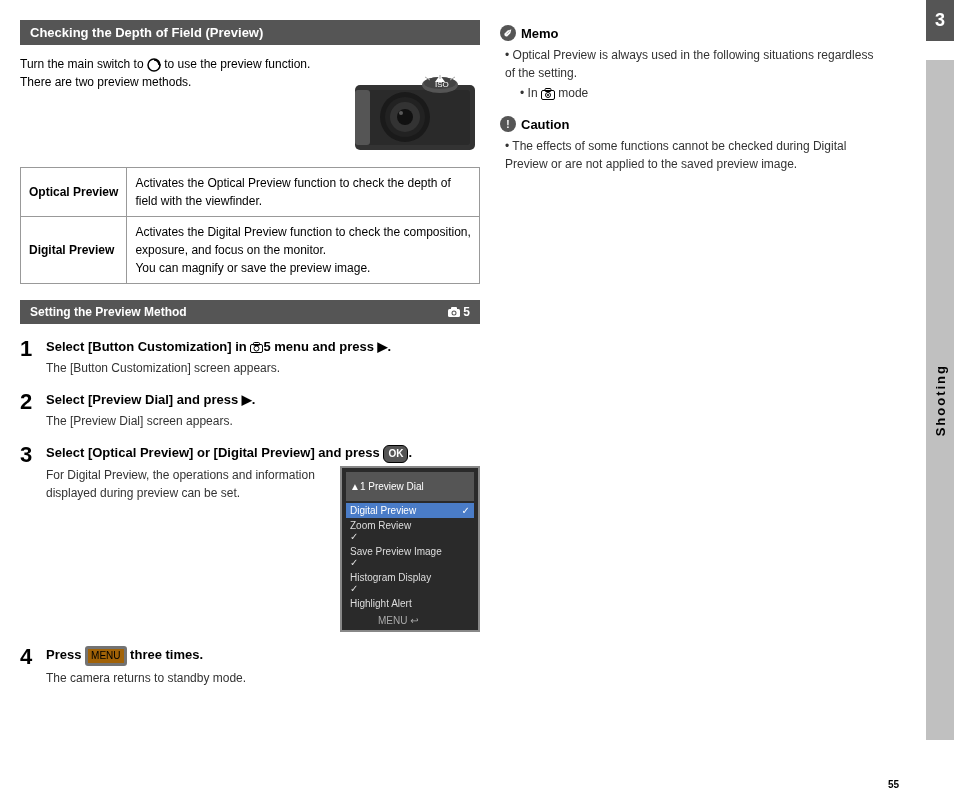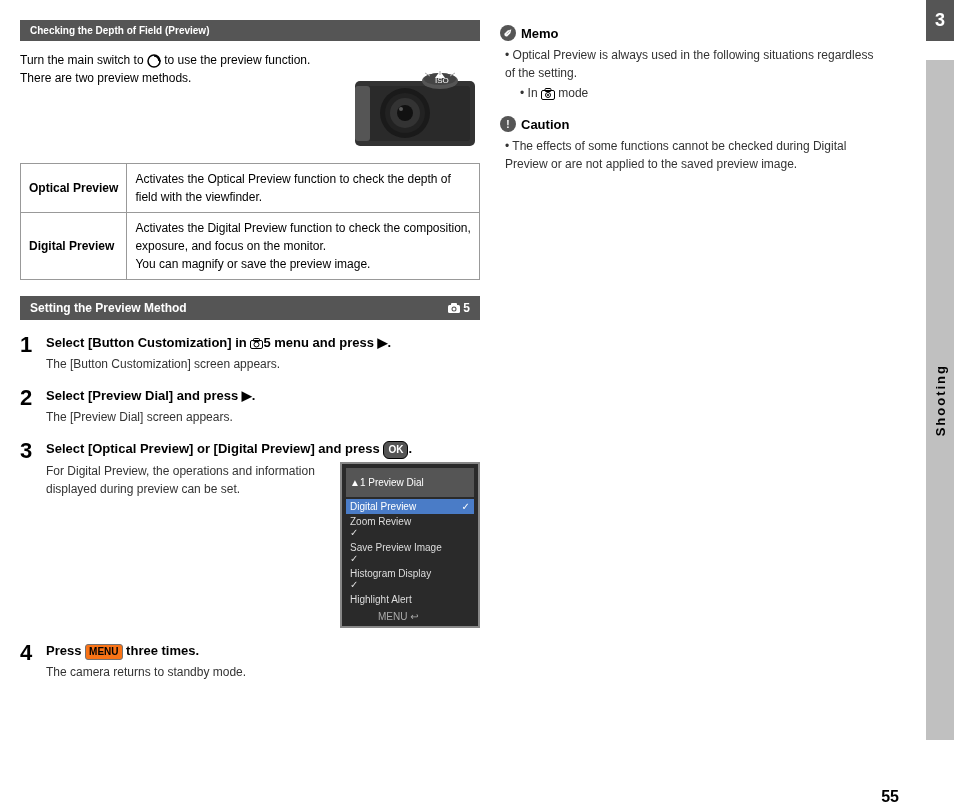--- a/index.html
+++ b/index.html
@@ -30,21 +30,21 @@
     .right-column {
       flex: 1;
       max-width: 380px;
       padding-top: 5px;
     }
 
     
     .section-header {
       background: #555;
       color: #fff;
-      font-size: 10px;
+      font-size: 13px;
       font-weight: bold;
       padding: 5px 10px;
       margin-bottom: 10px;
     }
 
     
     .intro-area {
       display: flex;
       gap: 10px;
       margin-bottom: 12px;
@@ -220,26 +220,26 @@
     .note-content ul ul {
       padding-left: 15px;
     }
     .note-content ul ul li::before {
       content: "• ";
     }
 
     
     .inline-icon {
       display: inline-block;
-      border: 1px solid #737373;
+      border: 3px solid #737373;
       border-radius: 3px;
       padding: 0 3px;
       font-size: 10px;
-      font-weight: bold;
-      background: #f97316;
+      font-weight: normal;
+      background: #a16207;
       color: #000;
       vertical-align: middle;
     }
     .inline-icon-ok {
       display: inline-block;
       border: 1px solid #000;
       border-radius: 6px;
       padding: 1px 4px;
       font-size: 10px;
       font-weight: bold;
@@ -462,13 +462,13 @@
       <span>3</span>
     </div>
 
     <div style="position:absolute;top:60px;right:0;width:28px;background:#c0c0c0;height:680px;display:flex;align-items:center;justify-content:center;">
       <span style="writing-mode:vertical-rl;transform:rotate(180deg);font-size:13px;font-weight:bold;letter-spacing:2px;">Shooting</span>
     </div>
   </div>
 
 </div>
 
-<div style="position:absolute;bottom:4px;right:55px;font-size:16px;font-weight:bold;">55</div>
+<div style="position:absolute;bottom:20px;right:55px;font-size:10px;font-weight:bold;">55</div>
 
 </body></html>

